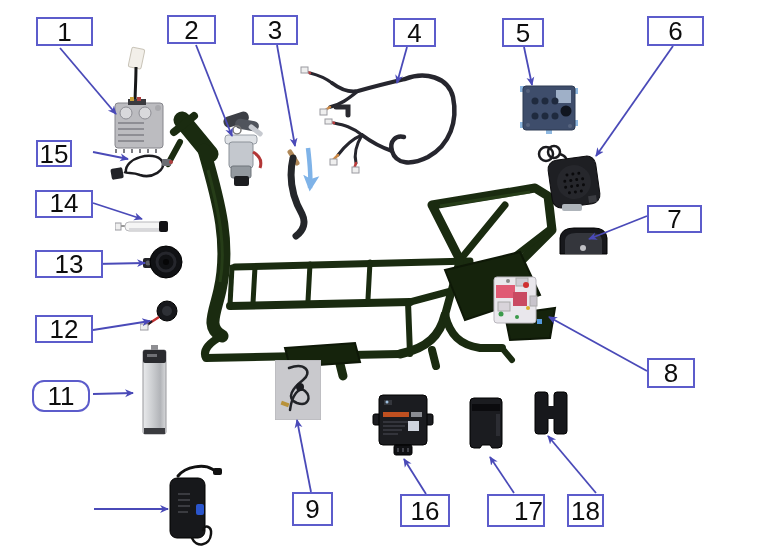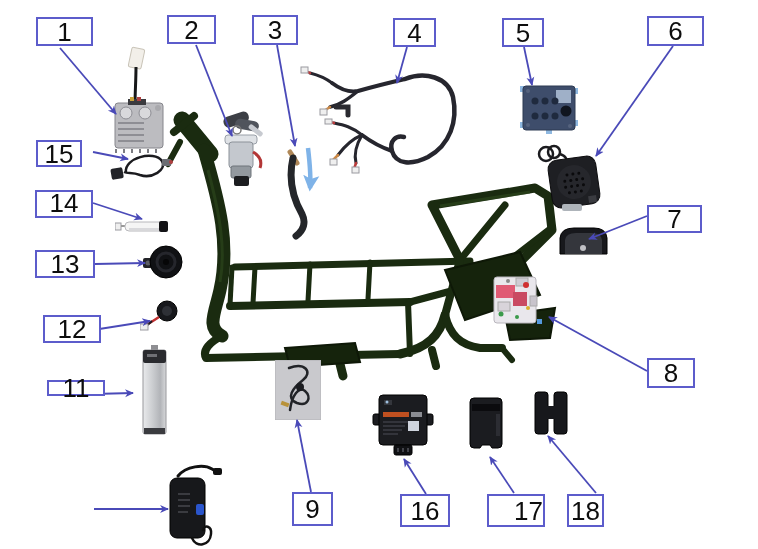--- a/index.html
+++ b/index.html
@@ -417,33 +417,33 @@
     </div>
   <div class="callout" style="left:647px;top:205px;width:55px;height:28px;">
       <span>7</span>
     </div>
   <div class="callout" style="left:647px;top:358px;width:48px;height:30px;">
       <span>8</span>
     </div>
   <div class="callout" style="left:292px;top:492px;width:41px;height:34px;">
       <span>9</span>
     </div>
-  <div class="callout" style="left:47px;top:380px;width:58px;height:16px;">
+  <div class="callout" style="left:32px;top:380px;width:58px;height:32px;border-radius:12px;">
       <span>11</span>
     </div>
-  <div class="callout" style="left:35px;top:315px;width:58px;height:28px;margin-left:8px;">
+  <div class="callout" style="left:35px;top:315px;width:58px;height:28px;">
       <span>12</span>
     </div>
-  <div class="callout" style="left:35px;top:250px;width:60px;height:28px;align-items:center;">
+  <div class="callout" style="left:35px;top:250px;width:68px;height:28px;align-items:center;">
       <span>13</span>
     </div>
   <div class="callout" style="left:35px;top:190px;width:58px;height:28px;align-items:flex-end;">
       <span>14</span>
     </div>
-  <div class="callout" style="left:36px;top:140px;width:46px;height:27px;">
+  <div class="callout" style="left:36px;top:140px;width:36px;height:27px;">
       <span>15</span>
     </div>
   <div class="callout" style="left:400px;top:494px;width:50px;height:33px;">
       <span>16</span>
     </div>
   <div class="callout" style="left:487px;top:494px;width:58px;height:33px;justify-content:flex-end;">
       <span>17</span>
     </div>
   <div class="callout" style="left:567px;top:494px;width:37px;height:33px;">
       <span>18</span>

